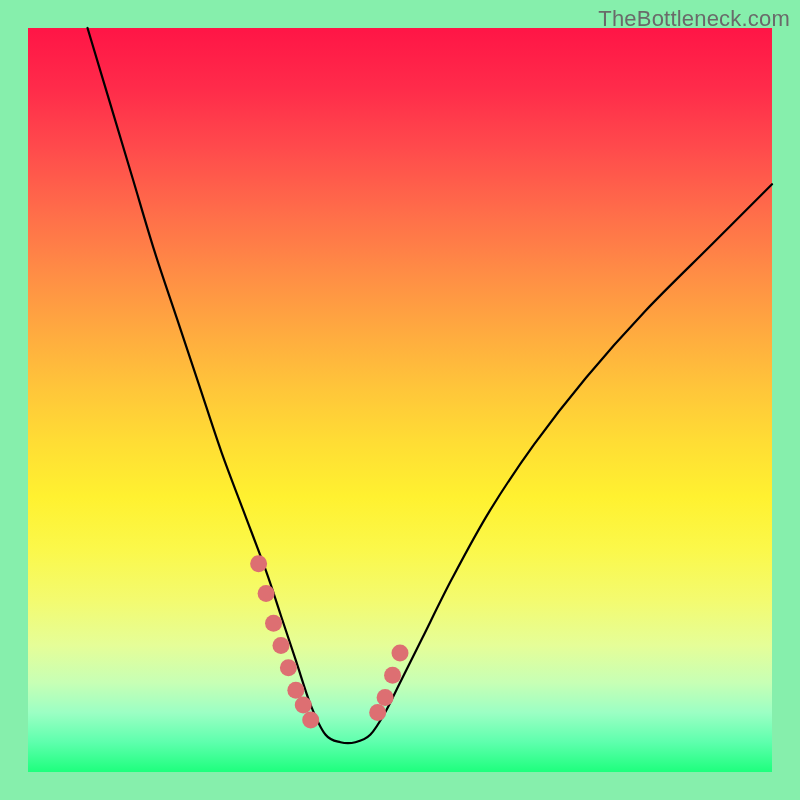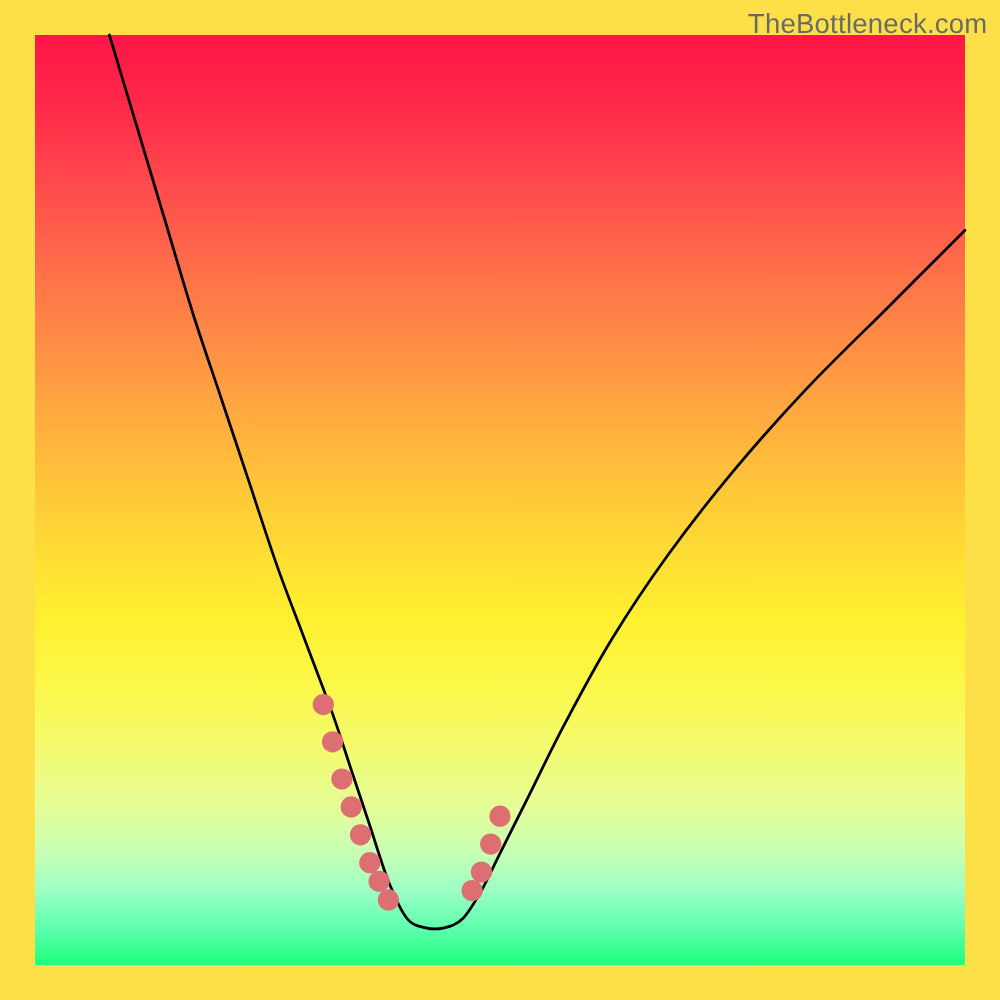--- a/index.html
+++ b/index.html
@@ -10,21 +10,21 @@
     background: #000;
     overflow: hidden;
     font-family: Arial, Helvetica, sans-serif;
   }
   .frame {
     position: absolute;
     top: 0;
     left: 0;
     width: 800px;
     height: 800px;
-    background: #fde047;
+    background: #86efac;
   }
   .plot-area {
     position: absolute;
     top: 28px;
     left: 28px;
     width: 744px;
     height: 744px;
     background: linear-gradient(to bottom,
       #ff1546 0%,
       #ff2b4a 8%,

